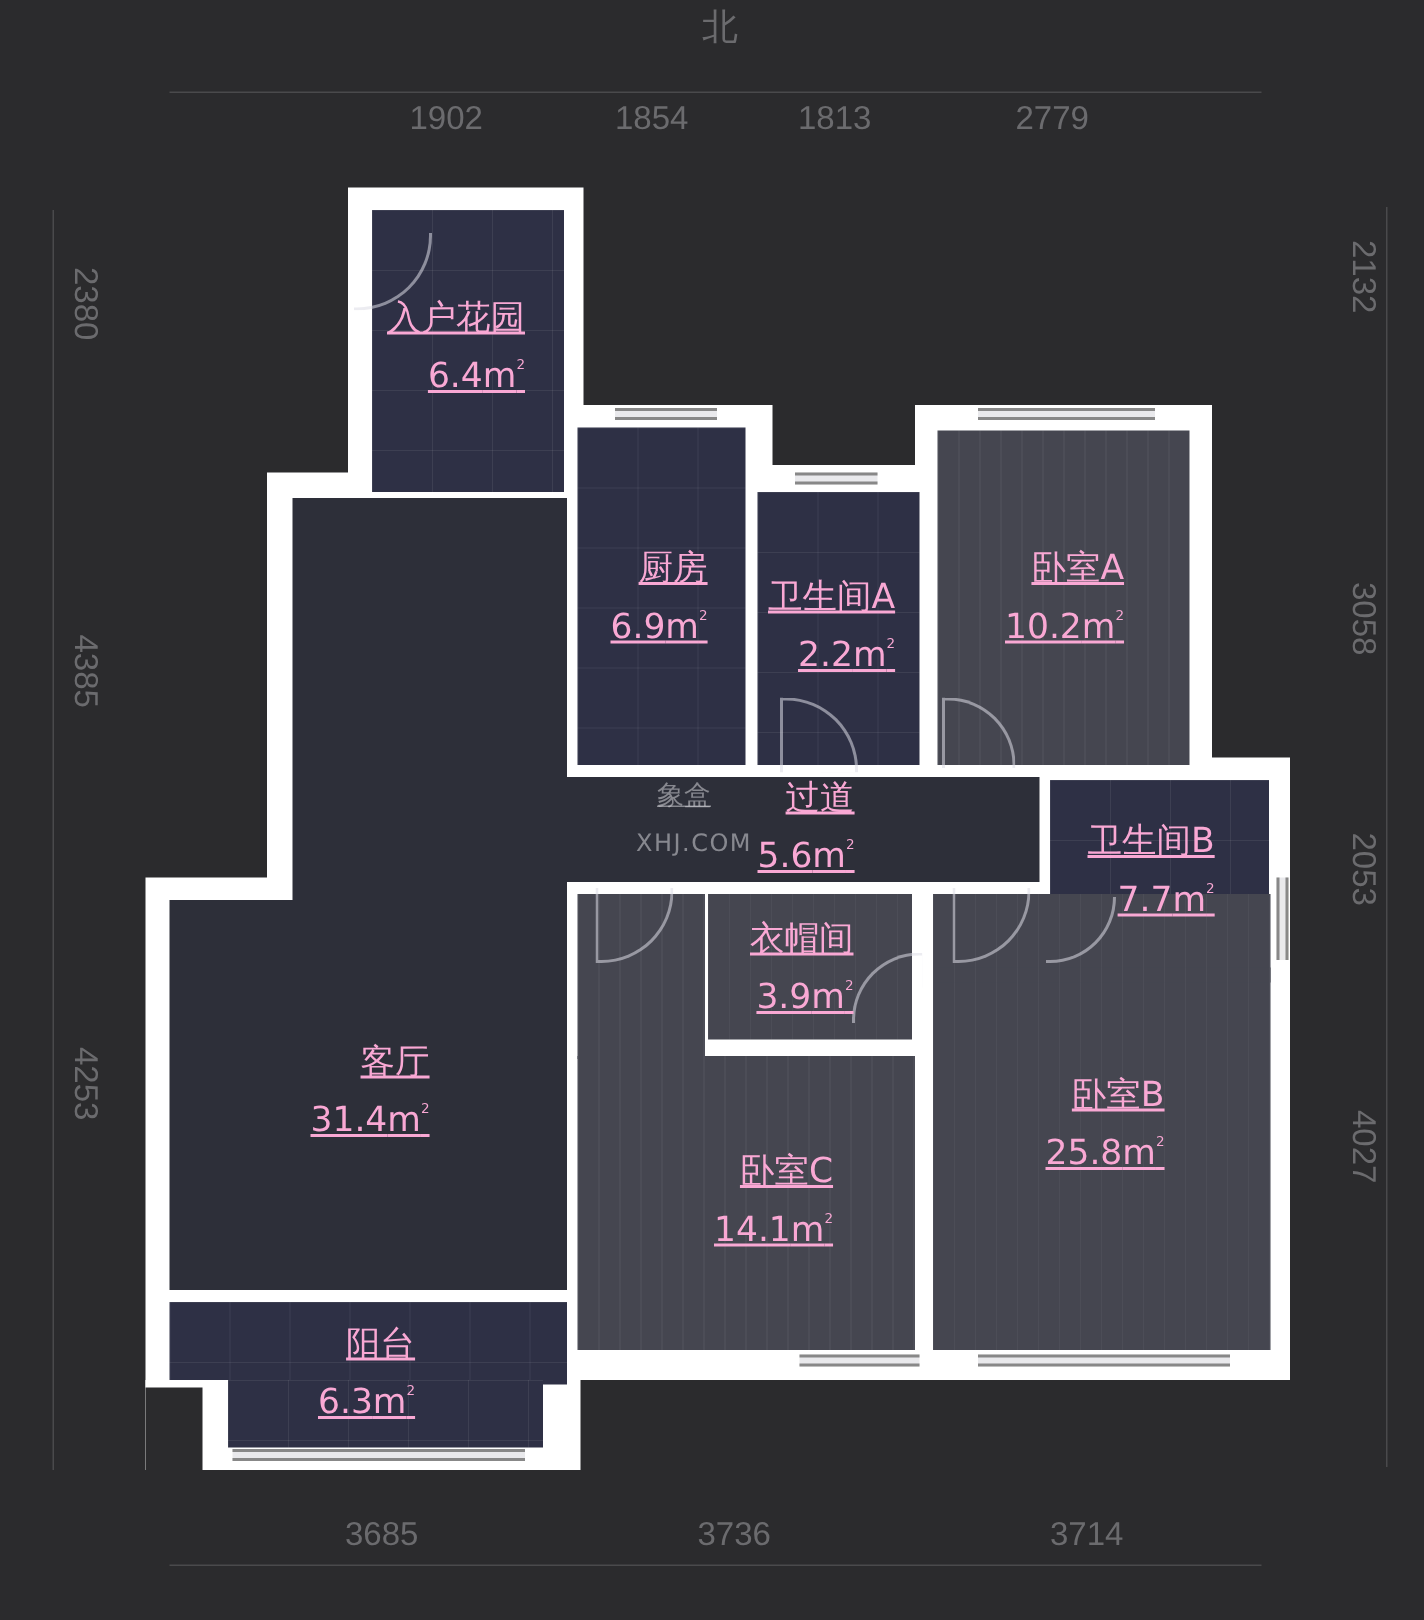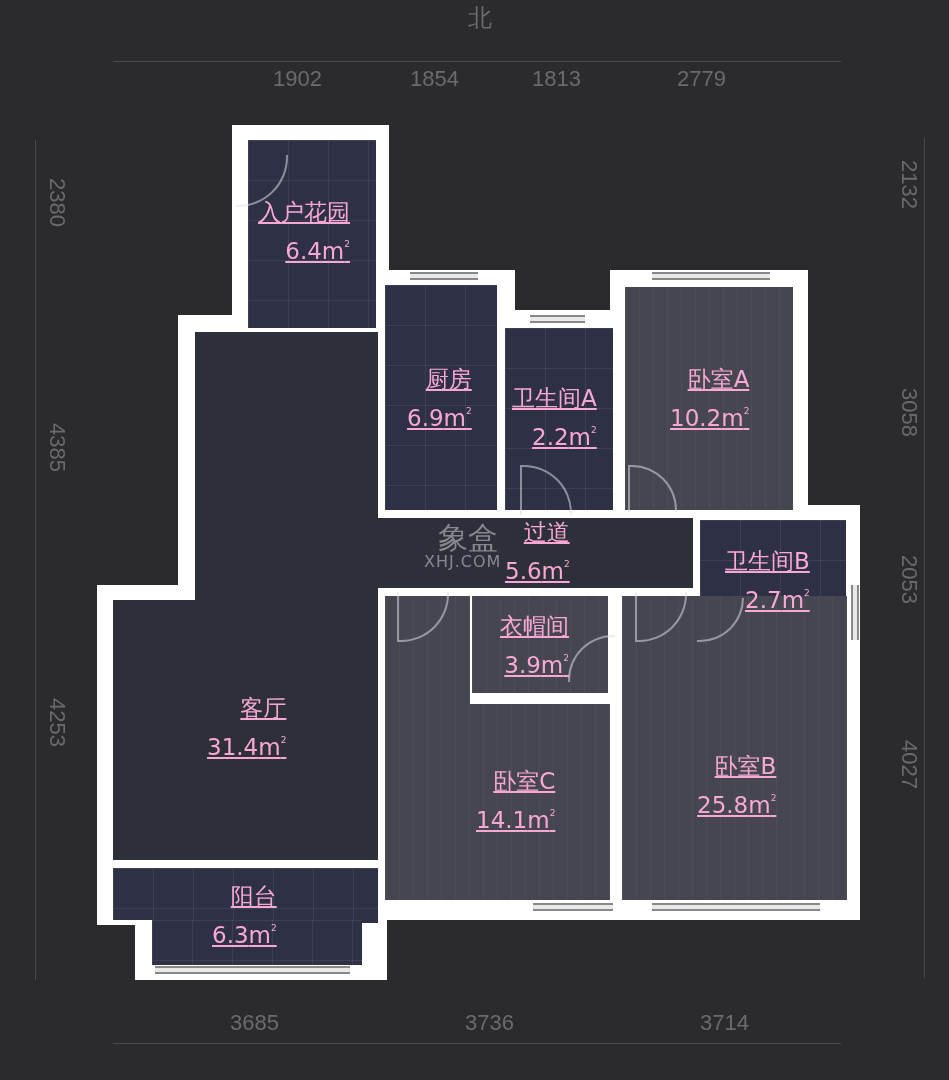--- a/index.html
+++ b/index.html
@@ -115,38 +115,38 @@
   <div class="label" style="left:670px;top:363px;">
     <div>卧室A</div>
     <div><span>10.2</span>m<sup>2</sup></div>
   </div>
   <div class="label" style="left:505px;top:516px;">
     <div>过道</div>
     <div><span>5.6</span>m<sup>2</sup></div>
   </div>
   <div class="label" style="left:725px;top:545px;">
     <div>卫生间B</div>
-    <div><span>2.7</span>m<sup>2</sup></div>
+    <div><span>7.7</span>m<sup>2</sup></div>
   </div>
   <div class="label" style="left:500px;top:610px;">
     <div>衣帽间</div>
     <div><span>3.9</span>m<sup>2</sup></div>
   </div>
   <div class="label" style="left:207px;top:692px;">
     <div>客厅</div>
     <div><span>31.4</span>m<sup>2</sup></div>
   </div>
   <div class="label" style="left:476px;top:765px;">
     <div>卧室C</div>
     <div><span>14.1</span>m<sup>2</sup></div>
   </div>
-  <div class="label" style="left:697px;top:750px;">
+  <div class="label" style="left:697px;top:714px;">
     <div>卧室B</div>
     <div><span>25.8</span>m<sup>2</sup></div>
   </div>
   <div class="label" style="left:212px;top:880px;">
     <div>阳台</div>
     <div><span>6.3</span>m<sup>2</sup></div>
   </div>
 
-  <div class="wm" style="left:438px;top:518px;font-size:30px;">象盒</div>
+  <div class="wm" style="left:438px;top:518px;font-size:18px;text-decoration:underline;">象盒</div>
   <div class="wm" style="left:424px;top:552px;font-size:16px;letter-spacing:1px;">XHJ.COM</div>
 </div>
 
 </body></html>

